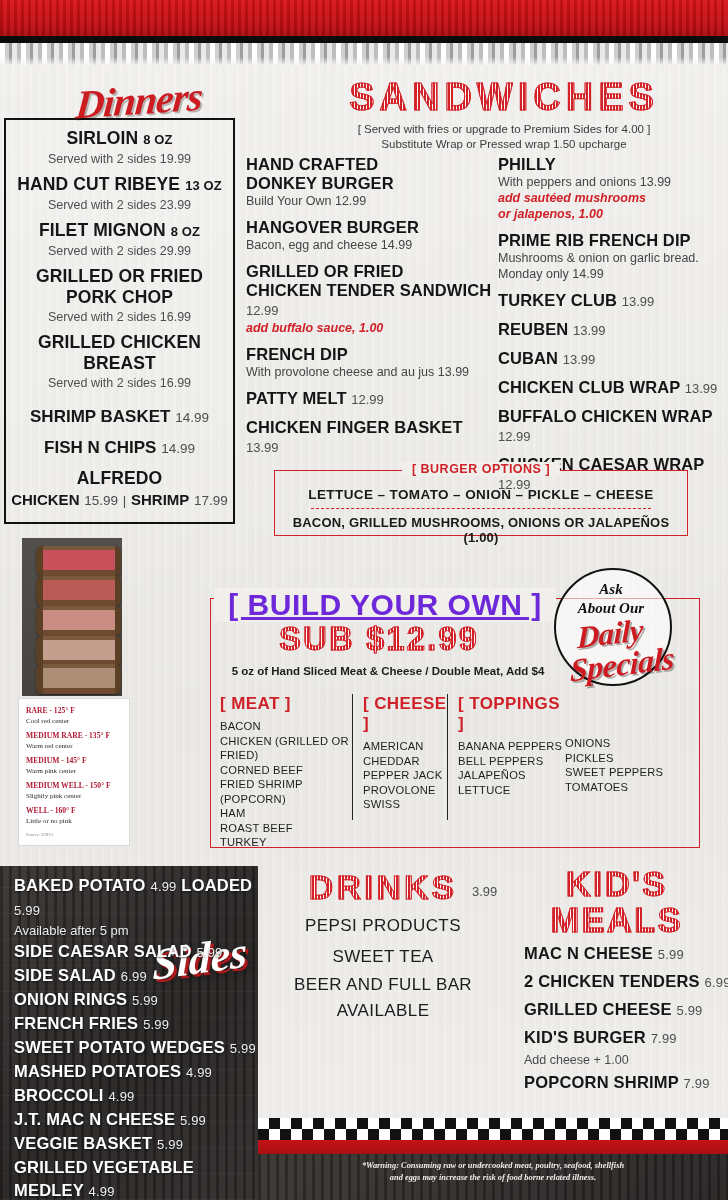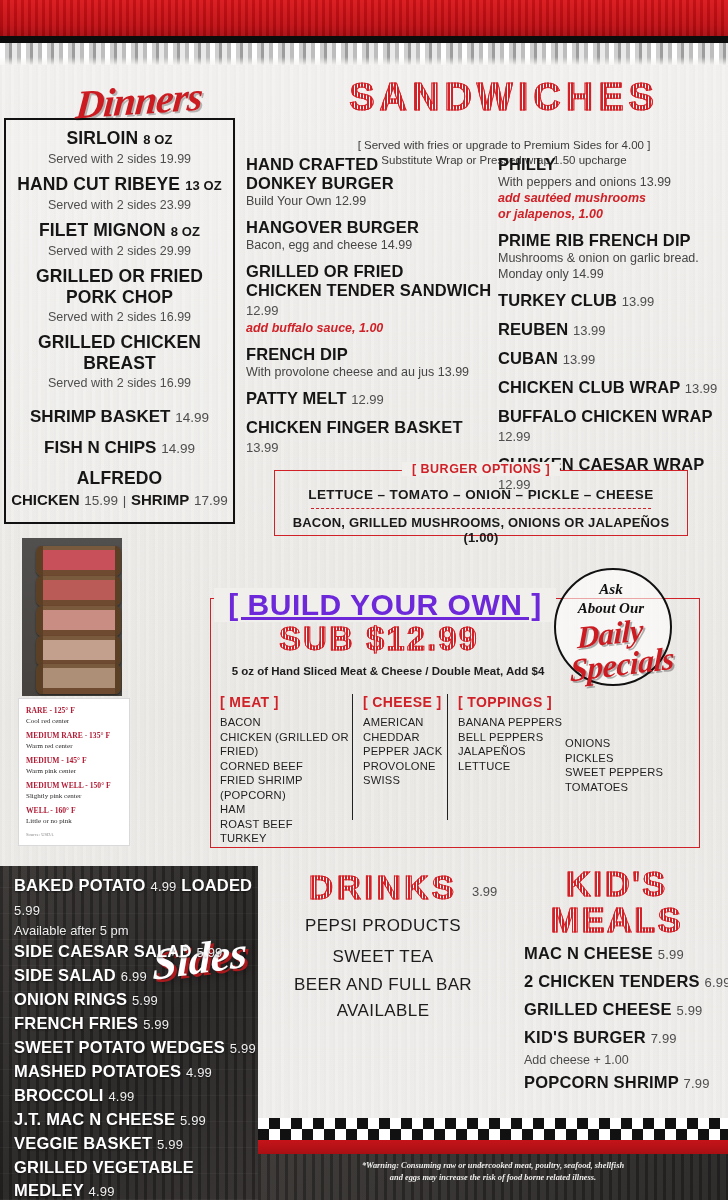--- a/index.html
+++ b/index.html
@@ -43,21 +43,21 @@
   .dn-inline .p{font-size:13.5px;font-weight:400;color:#4e4e4e;}
   .dn-gap{height:8px;}
 
   
   #sandwiches-title{position:absolute;left:280px;top:76px;width:448px;text-align:center;
     font-size:38px;font-weight:700;letter-spacing:5px;color:#d22127;
     font-family:"Liberation Sans Narrow","Liberation Sans",sans-serif;
     -webkit-text-stroke:1px #d22127;
     background:repeating-linear-gradient(90deg,#d22127 0 2px,#ffffff 2px 3px);
     -webkit-background-clip:text;background-clip:text;color:transparent;}
-  #sandwiches-sub{position:absolute;left:280px;top:138px;width:448px;text-align:center;
+  #sandwiches-sub{position:absolute;left:280px;top:122px;width:448px;text-align:center;
     font-size:11.5px;color:#3b3b3b;line-height:15px;}
   .sw-col{position:absolute;top:155px;}
   #sw-col-left{left:246px;width:252px;}
   #sw-col-right{left:498px;width:230px;}
   .sw-item{margin-bottom:9px;}
   .sw-name{font-size:16.5px;font-weight:700;color:#151515;line-height:19px;letter-spacing:.1px;
     font-family:"Liberation Sans Narrow","Liberation Sans",sans-serif;}
   .sw-name .p{font-size:13px;font-weight:400;color:#4e4e4e;letter-spacing:0;}
   .sw-desc{font-size:12.5px;color:#454545;line-height:16px;}
   .sw-red{font-size:12.5px;color:#cf2127;font-style:italic;font-weight:700;line-height:16px;}
@@ -98,21 +98,21 @@
     -webkit-background-clip:text;background-clip:text;color:transparent;
     -webkit-text-stroke:.9px #d22127;}
   #byo-note{position:absolute;left:218px;top:665px;width:340px;text-align:center;
     font-size:11.5px;font-weight:700;color:#1d1d1d;
     font-family:"Liberation Sans Narrow","Liberation Sans",sans-serif;}
   .byo-col{position:absolute;top:694px;}
   #byo-meat{left:220px;width:140px;}
   #byo-cheese{left:363px;width:92px;}
   #byo-top{left:458px;width:110px;}
   #byo-top2{left:565px;width:110px;top:736px;}
-  .byo-head{font-size:14px;font-weight:700;color:#cf2127;letter-spacing:.4px;margin-bottom:5px;
+  .byo-head{font-size:17px;font-weight:700;color:#cf2127;letter-spacing:.4px;margin-bottom:5px;
     font-family:"Liberation Sans Narrow","Liberation Sans",sans-serif;}
   .byo-li{font-size:11.2px;color:#1e1e1e;line-height:14.5px;letter-spacing:.2px;
     font-family:"Liberation Sans Narrow","Liberation Sans",sans-serif;}
   .byo-vline{position:absolute;top:694px;width:1px;height:126px;background:#222;}
 
   
   #specials-badge{position:absolute;left:546px;top:568px;width:140px;height:120px;}
   #specials-circle{position:absolute;left:8px;top:0;width:114px;height:114px;border-radius:50%;
     border:2px solid #111;background:rgba(255,255,255,.6);}
   #specials-ask{position:absolute;left:8px;top:12px;width:114px;text-align:center;

